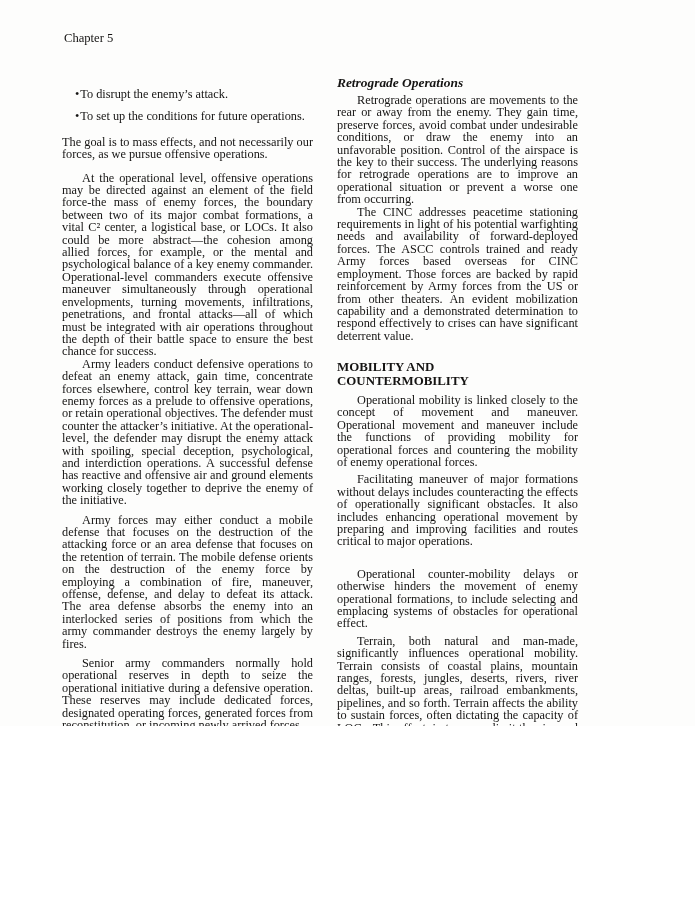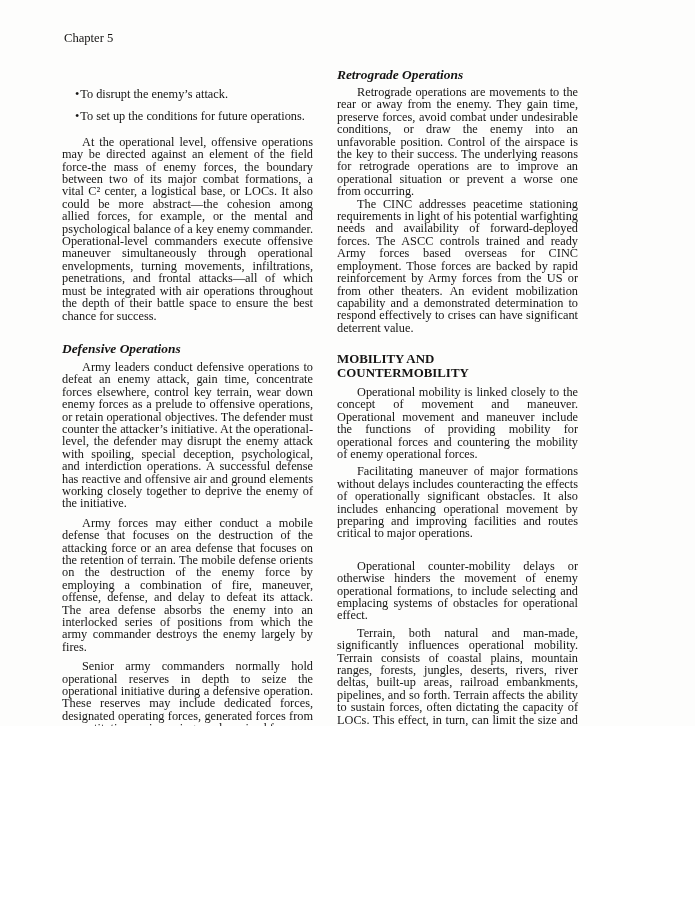--- a/index.html
+++ b/index.html
@@ -21,21 +21,21 @@
   }
   .col-left {
     position: absolute;
     left: 62px;
     top: 88px;
     width: 251px;
   }
   .col-right {
     position: absolute;
     left: 337px;
-    top: 68px;
+    top: 76px;
     width: 241px;
   }
   p {
     margin: 0;
     font-size: 12.3px;
     line-height: 12.4px;
     text-align: justify;
   }
   .indent { text-indent: 20px; }
   .bullet-item {
@@ -86,24 +86,24 @@
 <body>
 
 <div class="page">
 
   <div class="chapter-header">Chapter 5</div>
 
   <div class="col-left">
     <p class="bullet-item b1"><span class="bullet-glyph">•</span><span>To disrupt the enemy’s attack.</span></p>
     <p class="bullet-item b2"><span class="bullet-glyph">•</span><span>To set up the conditions for future operations.</span></p>
 
+    <p class="goal-para">The goal is to mass effects, and not necessarily our forces, as we pursue offensive operations.</p>
 
     <p class="indent">At the operational level, offensive operations may be directed against an element of the field force-the mass of enemy forces, the boundary between two of its major combat formations, a vital C² center, a logistical base, or LOCs. It also could be more abstract—the cohesion among allied forces, for example, or the mental and psychological balance of a key enemy commander. Operational-level commanders execute offensive maneuver simultaneously through operational envelopments, turning movements, infiltrations, penetrations, and frontal attacks—all of which must be integrated with air operations throughout the depth of their battle space to ensure the best chance for success.</p>
 
-    <h3 class="section-heading-italic defensive-heading">Defensive Operations</h3>
 
     <p class="indent para-gap">Army leaders conduct defensive operations to defeat an enemy attack, gain time, concentrate forces elsewhere, control key terrain, wear down enemy forces as a prelude to offensive operations, or retain operational objectives. The defender must counter the attacker’s initiative. At the operational-level, the defender may disrupt the enemy attack with spoiling, special deception, psychological, and interdiction operations. A successful defense has reactive and offensive air and ground elements working closely together to deprive the enemy of the initiative.</p>
     <p class="indent para-gap">Army forces may either conduct a mobile defense that focuses on the destruction of the attacking force or an area defense that focuses on the retention of terrain. The mobile defense orients on the destruction of the enemy force by employing a combination of fire, maneuver, offense, defense, and delay to defeat its attack. The area defense absorbs the enemy into an interlocked series of positions from which the army commander destroys the enemy largely by fires.</p>
     <p class="indent">Senior army commanders normally hold operational reserves in depth to seize the operational initiative during a defensive operation. These reserves may include dedicated forces, designated operating forces, generated forces from reconstitution, or incoming newly arrived forces.</p>
   </div>
 
   <div class="col-right">
     <h3 class="section-heading-italic retrograde-heading">Retrograde Operations</h3>
     <p class="indent">Retrograde operations are movements to the rear or away from the enemy. They gain time, preserve forces, avoid combat under undesirable conditions, or draw the enemy into an unfavorable position. Control of the airspace is the key to their success. The underlying reasons for retrograde operations are to improve an operational situation or prevent a worse one from occurring.</p>
 

